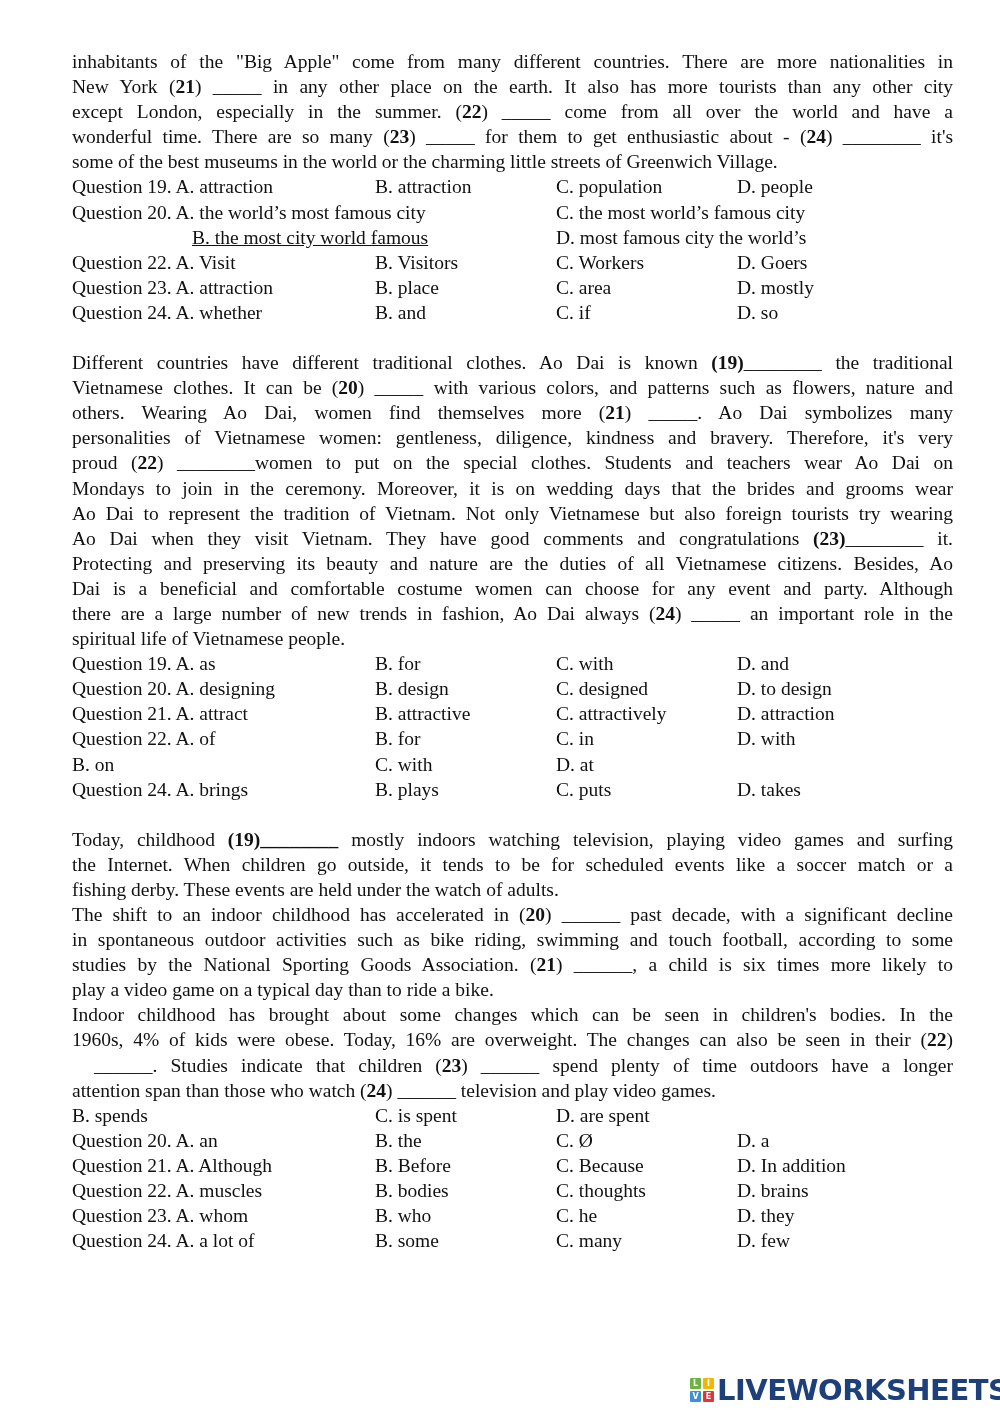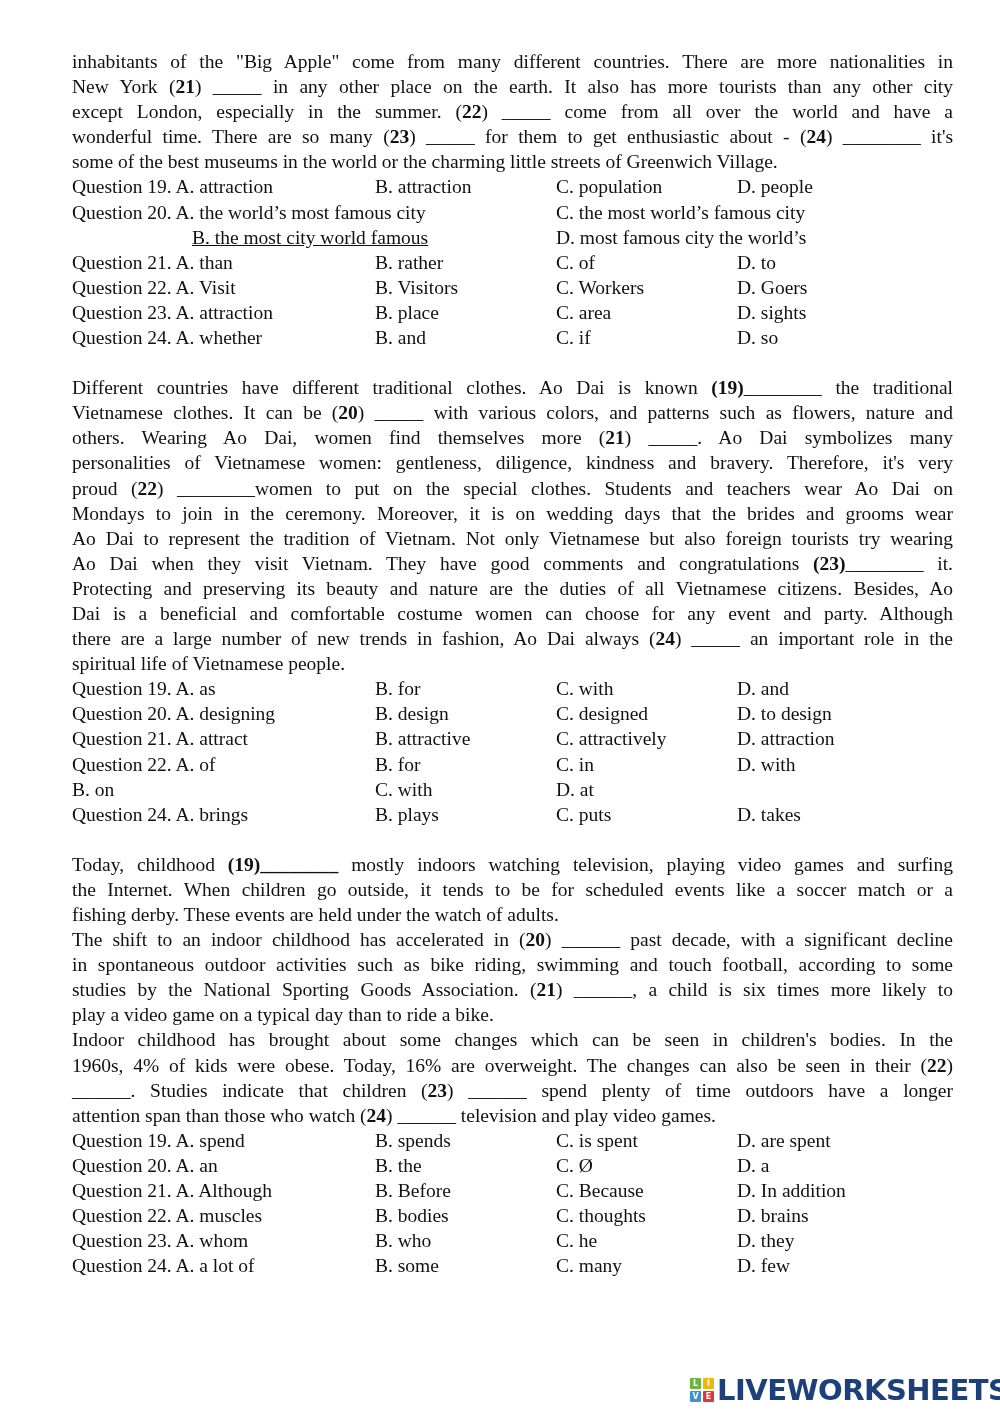--- a/index.html
+++ b/index.html
@@ -37,36 +37,30 @@
       </div>
       <div class="q2">
         <span>Question 20. A. the world’s most famous city</span>
         <span>C. the most world’s famous city</span>
       </div>
       <div class="q2">
         <span class="indent">B. the most city world famous</span>
         <span>D. most famous city the world’s</span>
       </div>
       <div class="q">
-        <span>Question 21. A. than</span>
-        <span>B. rather</span>
-        <span>C. of</span>
-        <span>D. to</span>
-      </div>
-      <div class="q">
         <span>Question 22. A. Visit</span>
         <span>B. Visitors</span>
         <span>C. Workers</span>
         <span>D. Goers</span>
       </div>
       <div class="q">
         <span>Question 23. A. attraction</span>
         <span>B. place</span>
         <span>C. area</span>
-        <span>D. sights</span>
+        <span>D. mostly</span>
       </div>
       <div class="q">
         <span>Question 24. A. whether</span>
         <span>B. and</span>
         <span>C. if</span>
         <span>D. so</span>
       </div>
     </div>
   <div class="gap"></div>
   <div id="p2">
@@ -124,26 +118,25 @@
   <div id="p3">
       <div class="para" style="text-align: justify; text-align-last: justify;">Today, childhood <b>(19)________</b> mostly indoors watching television, playing video games and surfing</div>
       <div class="para" style="text-align: justify; text-align-last: justify;">the Internet. When children go outside, it tends to be for scheduled events like a soccer match or a</div>
       <div class="para" style="text-align: right; text-align-last: left;">fishing derby. These events are held under the watch of adults.</div>
       <div class="para" style="text-align: justify; text-align-last: justify;">The shift to an indoor childhood has accelerated in (<b>20</b>) ______ past decade, with a significant decline</div>
       <div class="para" style="text-align: justify; text-align-last: justify;">in spontaneous outdoor activities such as bike riding, swimming and touch football, according to some</div>
       <div class="para" style="text-align: justify; text-align-last: justify;">studies by the National Sporting Goods Association. (<b>21</b>) ______, a child is six times more likely to</div>
       <div class="para" style="text-align: left; text-align-last: left;">play a video game on a typical day than to ride a bike.</div>
       <div class="para" style="text-align: justify; text-align-last: justify;">Indoor childhood has brought about some changes which can be seen in children's bodies. In the</div>
       <div class="para" style="text-align: justify; text-align-last: justify;">1960s, 4% of kids were obese. Today, 16% are overweight. The changes can also be seen in their (<b>22</b>)</div>
-      <div class="para" style="text-align: justify; text-align-last: justify;">______. Studies indicate that children (<b>23</b>) ______ spend plenty of time outdoors have a longer</div>
+      <div class="para" style="text-align: justify; text-align-last: justify; margin-left: 22px;">______. Studies indicate that children (<b>23</b>) ______ spend plenty of time outdoors have a longer</div>
       <div class="para" style="text-align: center; text-align-last: left;">attention span than those who watch (<b>24</b>) ______ television and play video games.</div>
     </div>
   <div id="q3">
       <div class="q">
-        <span>Question 19. A. spend</span>
         <span>B. spends</span>
         <span>C. is spent</span>
         <span>D. are spent</span>
       </div>
       <div class="q">
         <span>Question 20. A. an</span>
         <span>B. the</span>
         <span>C. Ø</span>
         <span>D. a</span>
       </div>

